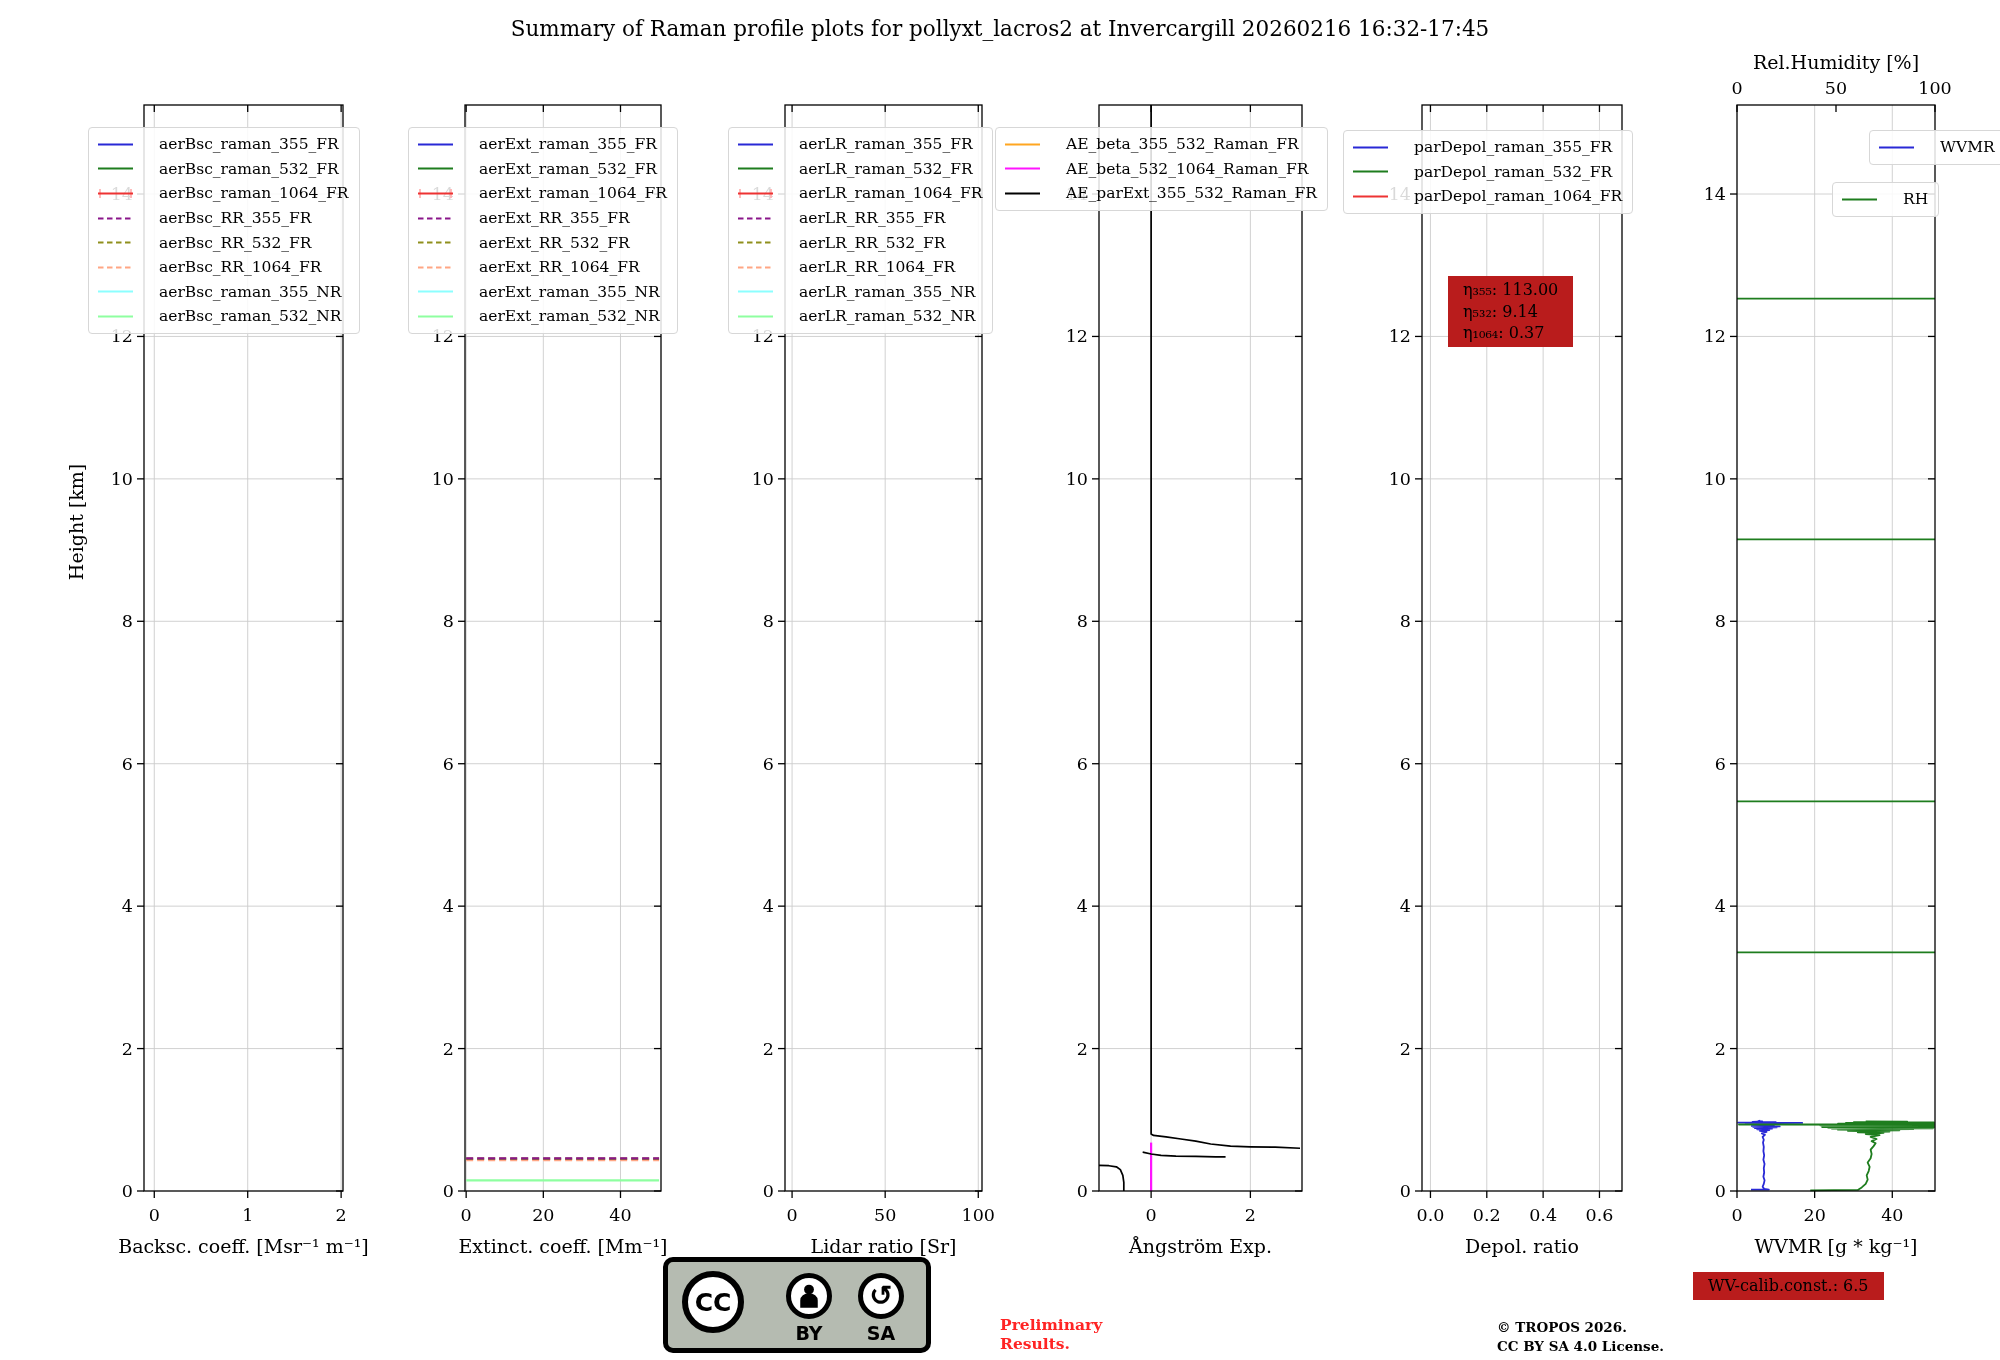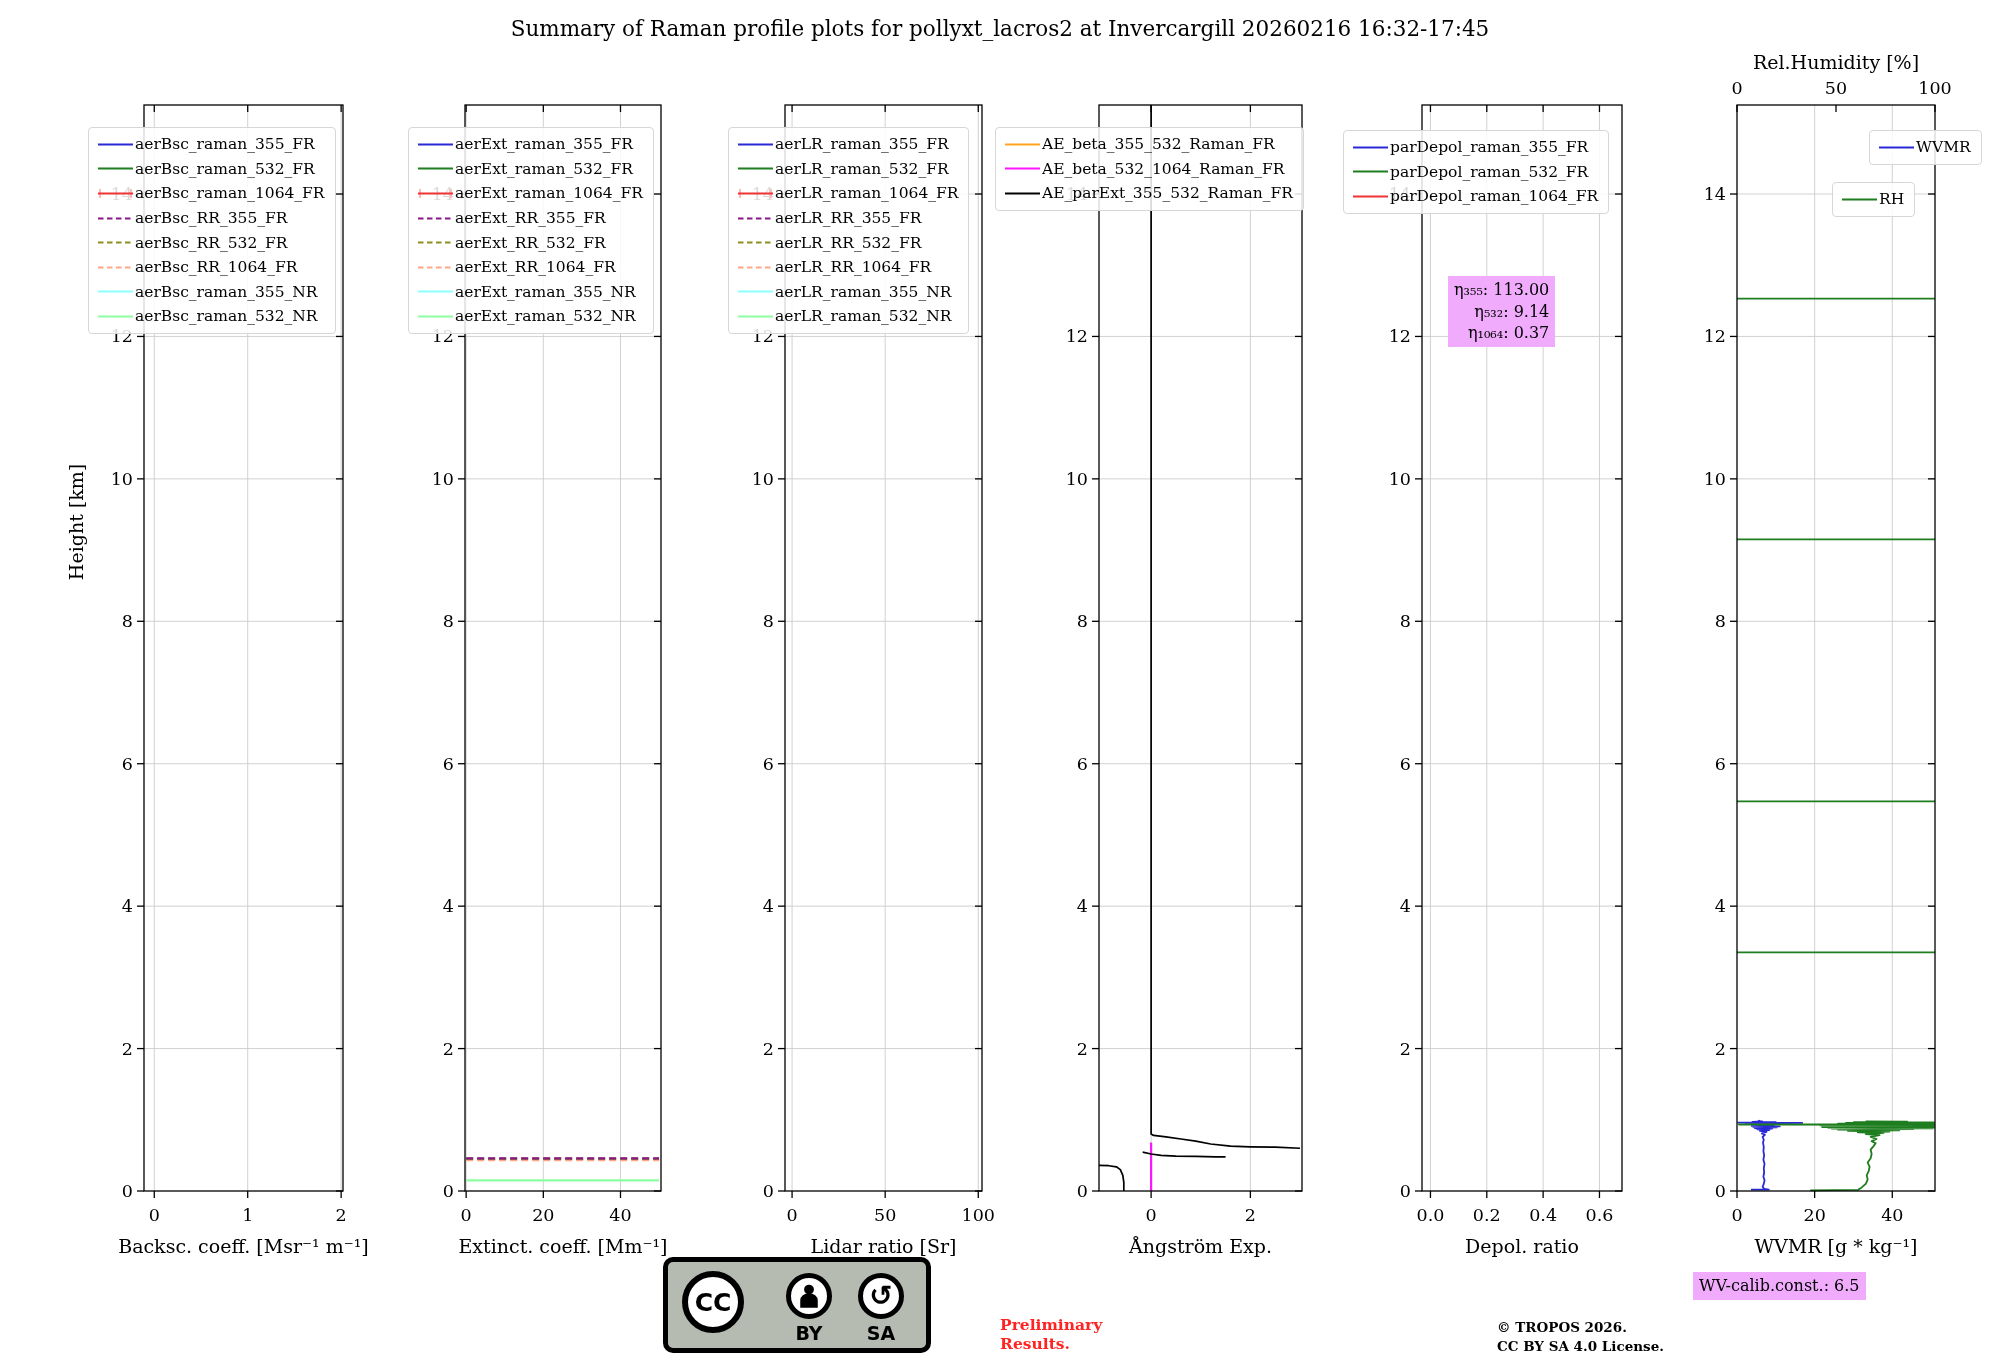--- a/index.html
+++ b/index.html
@@ -2,23 +2,23 @@
 <html><head>
 <meta charset="utf-8">
 <style>
   html,body{margin:0;padding:0;background:#fff;}
   body{width:2000px;height:1360px;position:relative;font-family:"DejaVu Serif",serif;color:#000;}
   #figure{position:absolute;inset:0;}
   #plot-canvas{position:absolute;left:0;top:0;z-index:1;}
   .title{position:absolute;top:16px;left:0;width:2000px;text-align:center;font-size:21.5px;z-index:2;}
   .ylabel{position:absolute;left:76px;top:522px;transform:translate(-50%,-50%) rotate(-90deg);font-size:19px;white-space:nowrap;z-index:2;}
   .legend{position:absolute;width:max-content;background:rgba(255,255,255,.85);border:1px solid #d7d7d7;border-radius:4px;padding:4px 10px 4px 8px;z-index:5;}
-  .legend-row{display:flex;align-items:center;gap:1px;height:24.6px;}
+  .legend-row{display:flex;align-items:center;gap:25px;height:24.6px;}
   .legend-label{font-size:15.5px;white-space:nowrap;}
-  .ann{position:absolute;width:max-content;background:#f0abfc;padding:3px 6px;font-size:16px;line-height:1.35;z-index:4;text-align:right;}
+  .ann{position:absolute;width:max-content;background:#b91c1c;padding:3px 15px;font-size:16px;line-height:1.35;z-index:4;}
   #eta-ann{left:1448px;top:276px;}
   #refh-ann{left:193px;top:1276px;font-size:16.5px;}
   #wv-ann{left:1693px;top:1272px;}
   .prelim{position:absolute;left:1000px;top:1315px;color:#ff2424;font-weight:bold;font-size:15.5px;line-height:1.25;z-index:3;}
   .copyright{position:absolute;left:1497px;top:1318px;font-weight:bold;font-size:13.5px;line-height:1.4;z-index:3;}
   
   #cc-badge{position:absolute;left:663px;top:1257px;width:268px;height:96px;background:#b5bbb1;border:5px solid #000;border-radius:10px;box-sizing:border-box;z-index:3;}
   .cc-big{position:absolute;left:14px;top:9px;width:62px;height:62px;background:#fff;border:6px solid #000;border-radius:50%;box-sizing:border-box;display:flex;align-items:center;justify-content:center;font-weight:bold;font-size:25px;font-family:"DejaVu Sans",sans-serif;}
   .cc-small{position:absolute;top:11px;width:46px;height:46px;background:#fff;border:5px solid #000;border-radius:50%;box-sizing:border-box;display:flex;align-items:center;justify-content:center;}
   #cc-person{left:118px;}

